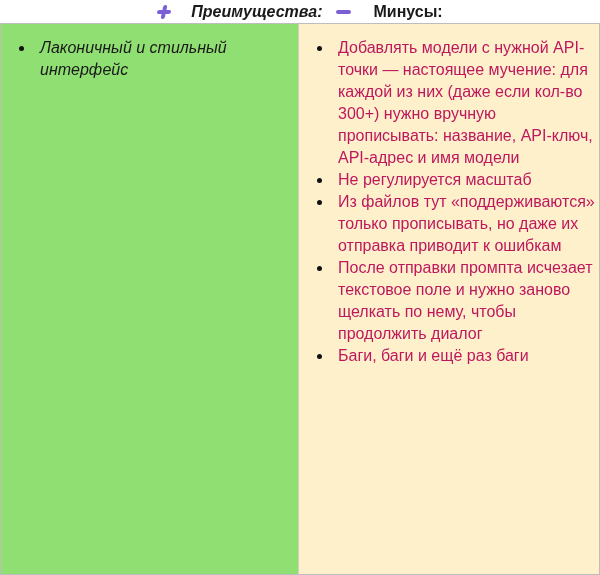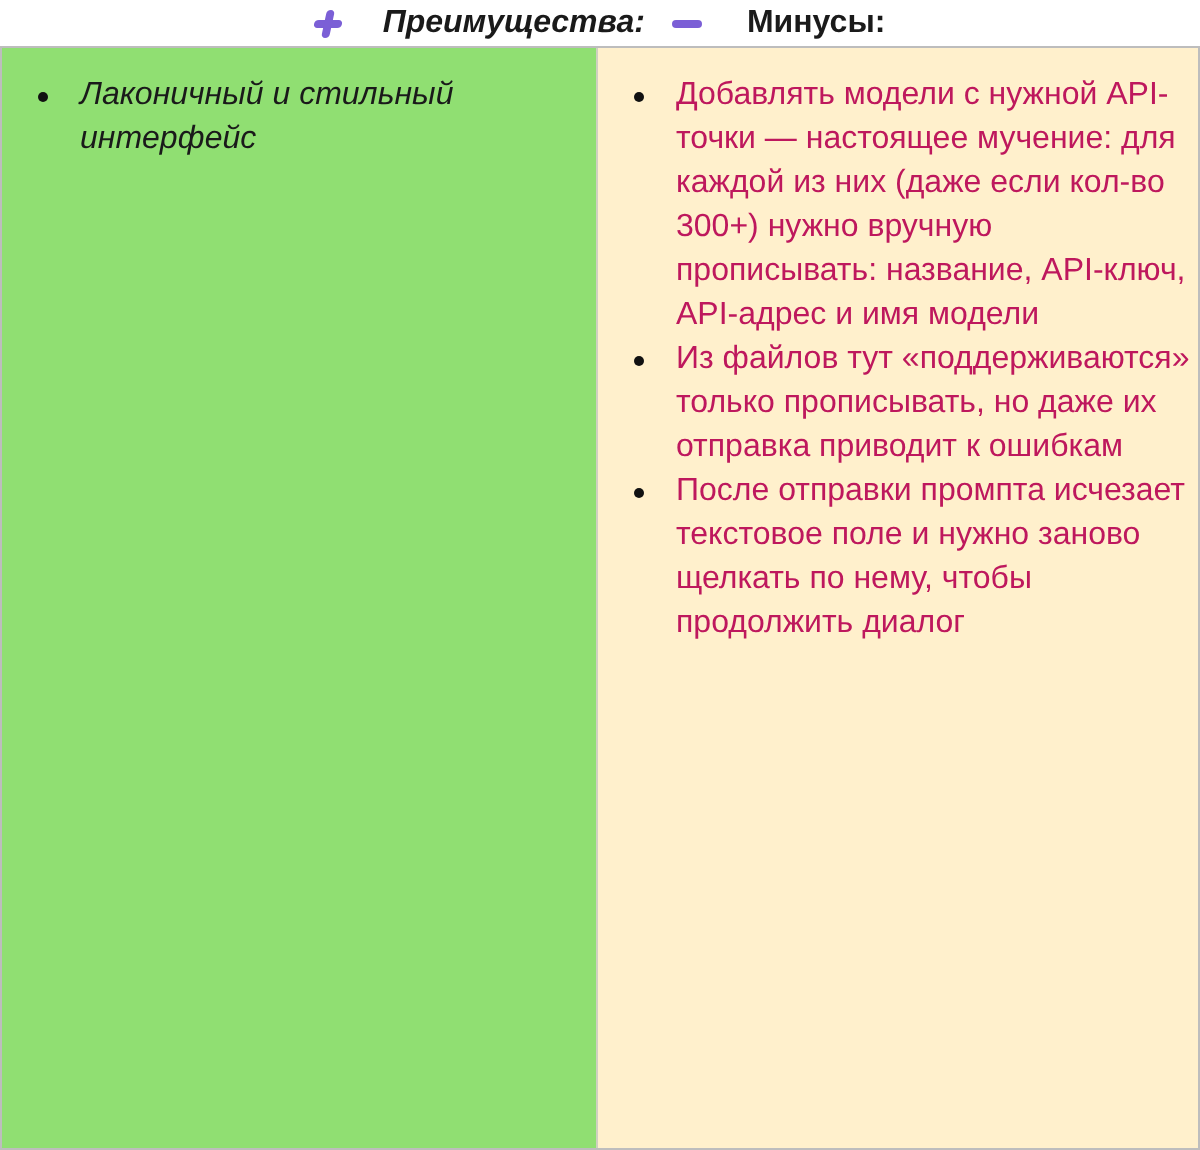--- a/index.html
+++ b/index.html
@@ -119,17 +119,19 @@
 
 <div class="table">
   <div class="col pros">
     <ul>
       <li>Лаконичный и стильный интерфейс</li>
     </ul>
   </div>
   <div class="col cons">
     <ul>
       <li>Добавлять модели с нужной API-точки — настоящее мучение: для каждой из них (даже если кол-во 300+) нужно вручную прописывать: название, API-ключ, API-адрес и имя модели</li>
+      <li>Не регулируется масштаб</li>
       <li>Из файлов тут «поддерживаются» только прописывать, но даже их отправка приводит к ошибкам</li>
       <li>После отправки промпта исчезает текстовое поле и нужно заново щелкать по нему, чтобы продолжить диалог</li>
+      <li>Баги, баги и ещё раз баги</li>
     </ul>
   </div>
 </div>
 
 </body></html>

